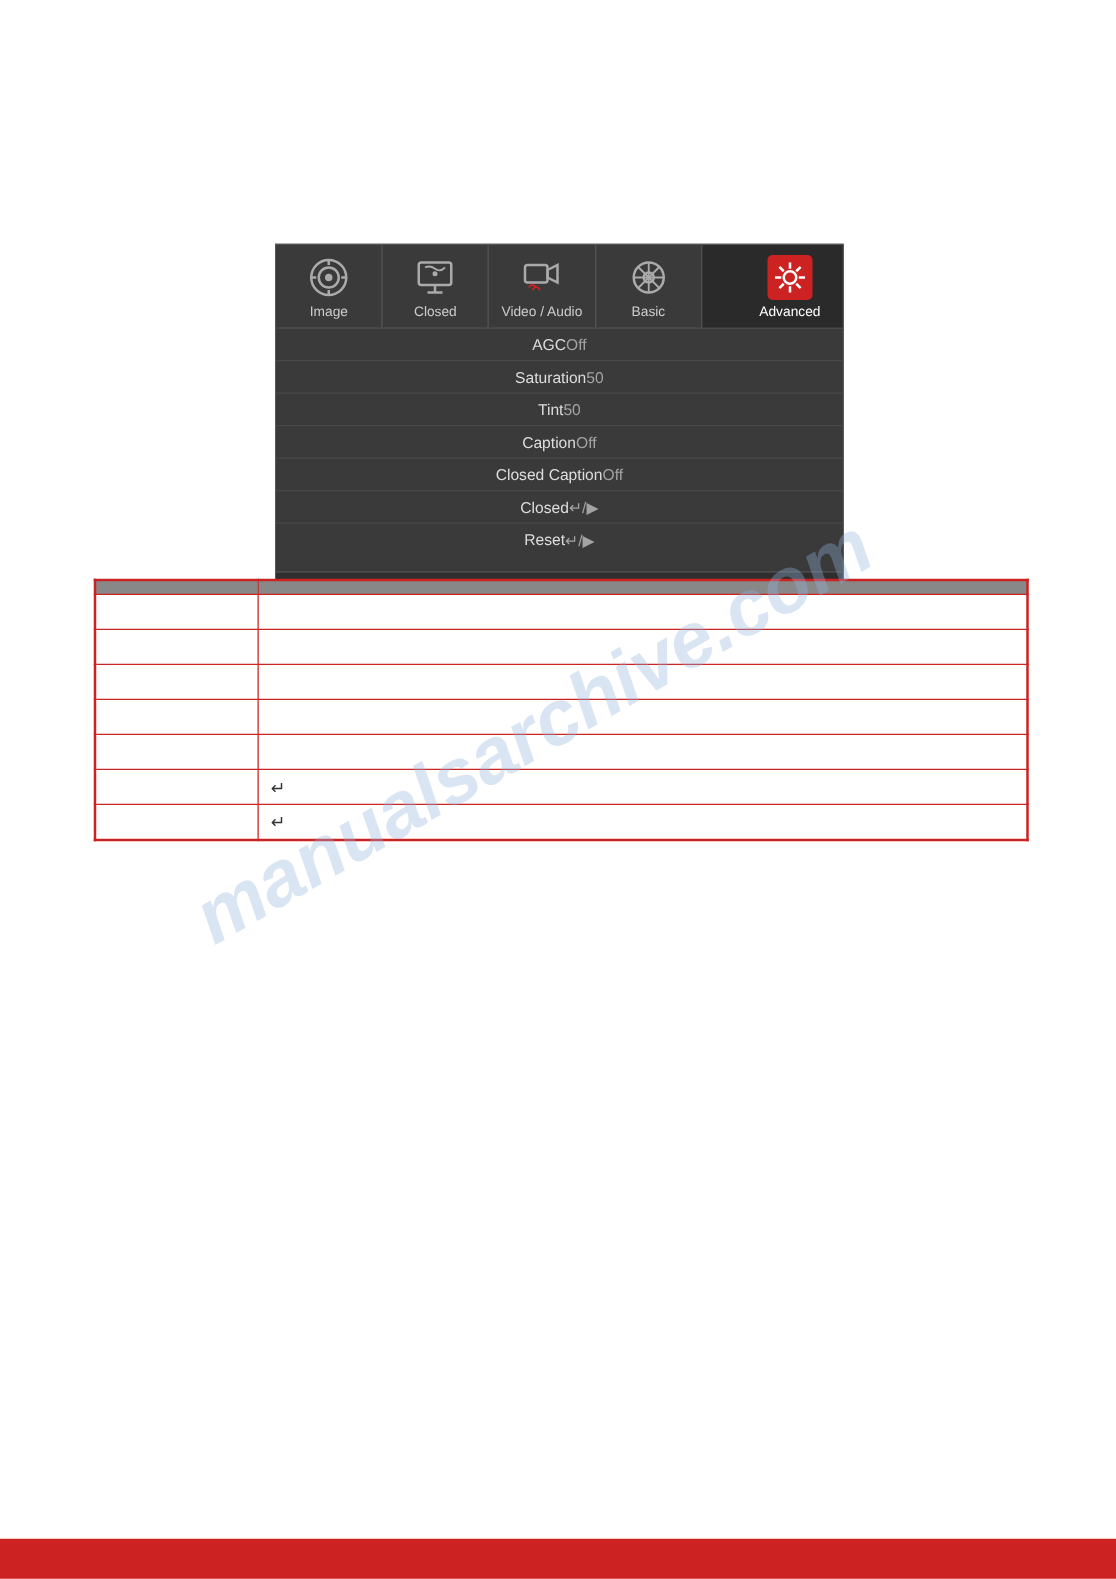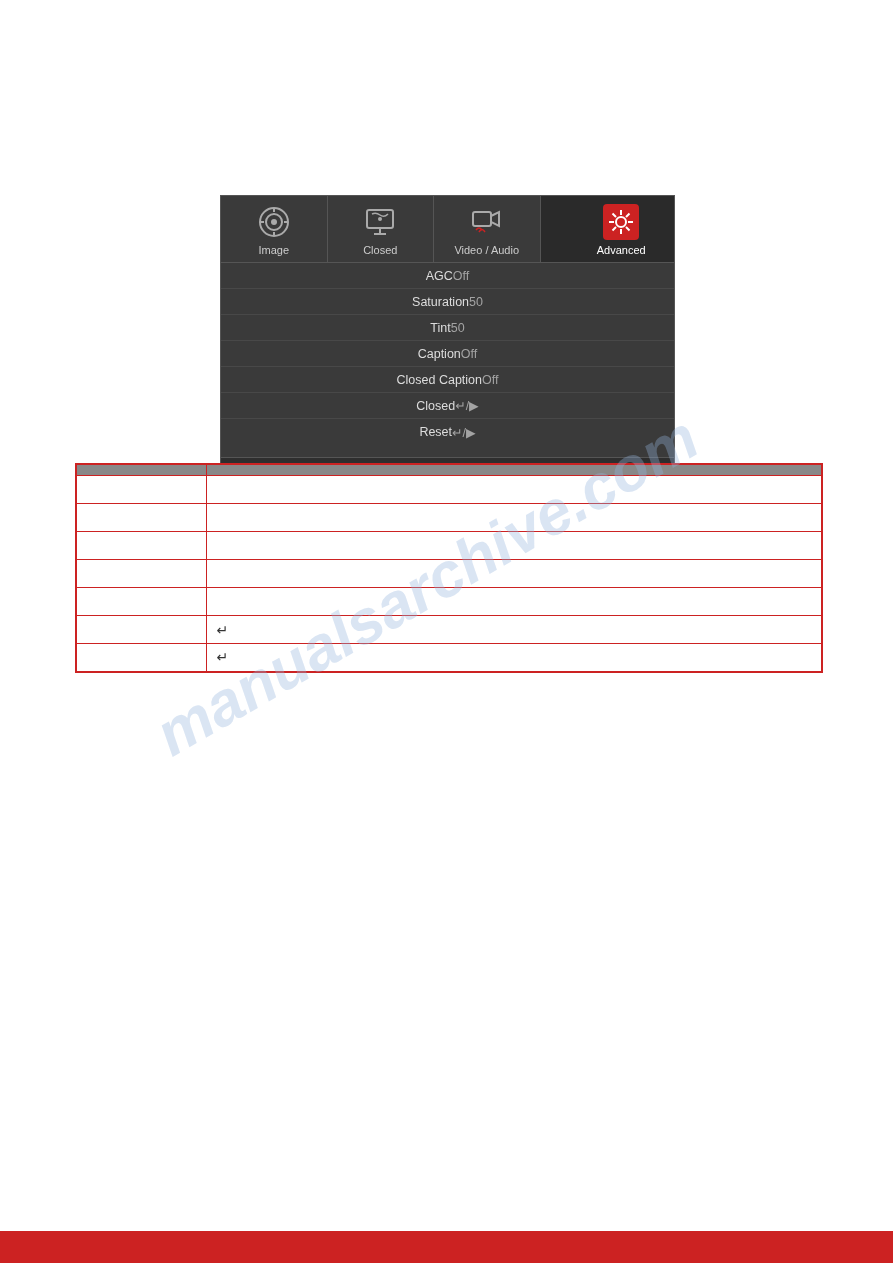--- a/index.html
+++ b/index.html
@@ -233,20 +233,31 @@
         <svg width="32" height="32" viewBox="0 0 32 32">
           <rect x="2" y="6" width="18" height="14" rx="2" fill="none" stroke="#aaa" stroke-width="2"></rect>
           <polygon points="20,10 28,6 28,20 20,16" fill="none" stroke="#aaa" stroke-width="2"></polygon>
           <path d="M5 24 Q8 20 11 24" fill="none" stroke="#cc2222" stroke-width="1.5"></path>
           <path d="M8 26 Q11 21 14 26" fill="none" stroke="#cc2222" stroke-width="1.5"></path>
         </svg>
       </div>
       <span>Video / Audio</span>
     </div>
 
+    <div class="osd-tab">
+      <div class="tab-icon">
+        <svg width="32" height="32" viewBox="0 0 32 32">
+          <circle cx="16" cy="16" r="12" fill="none" stroke="#aaa" stroke-width="2"></circle>
+          <path d="M16 4 L16 28 M4 16 L28 16" stroke="#aaa" stroke-width="1.5"></path>
+          <path d="M7 7 L25 25 M25 7 L7 25" stroke="#aaa" stroke-width="1.5"></path>
+          <circle cx="16" cy="16" r="4" fill="none" stroke="#aaa" stroke-width="2"></circle>
+        </svg>
+      </div>
+      <span>Basic</span>
+    </div>
 
     <div class="osd-tab active">
       <div class="tab-icon advanced-icon">
         <svg width="28" height="28" viewBox="0 0 28 28">
           <circle cx="14" cy="14" r="5" fill="none" stroke="white" stroke-width="2"></circle>
           <line x1="14" y1="2" x2="14" y2="7" stroke="white" stroke-width="2"></line>
           <line x1="14" y1="21" x2="14" y2="26" stroke="white" stroke-width="2"></line>
           <line x1="2" y1="14" x2="7" y2="14" stroke="white" stroke-width="2"></line>
           <line x1="21" y1="14" x2="26" y2="14" stroke="white" stroke-width="2"></line>
           <line x1="5.5" y1="5.5" x2="9" y2="9" stroke="white" stroke-width="2"></line>

